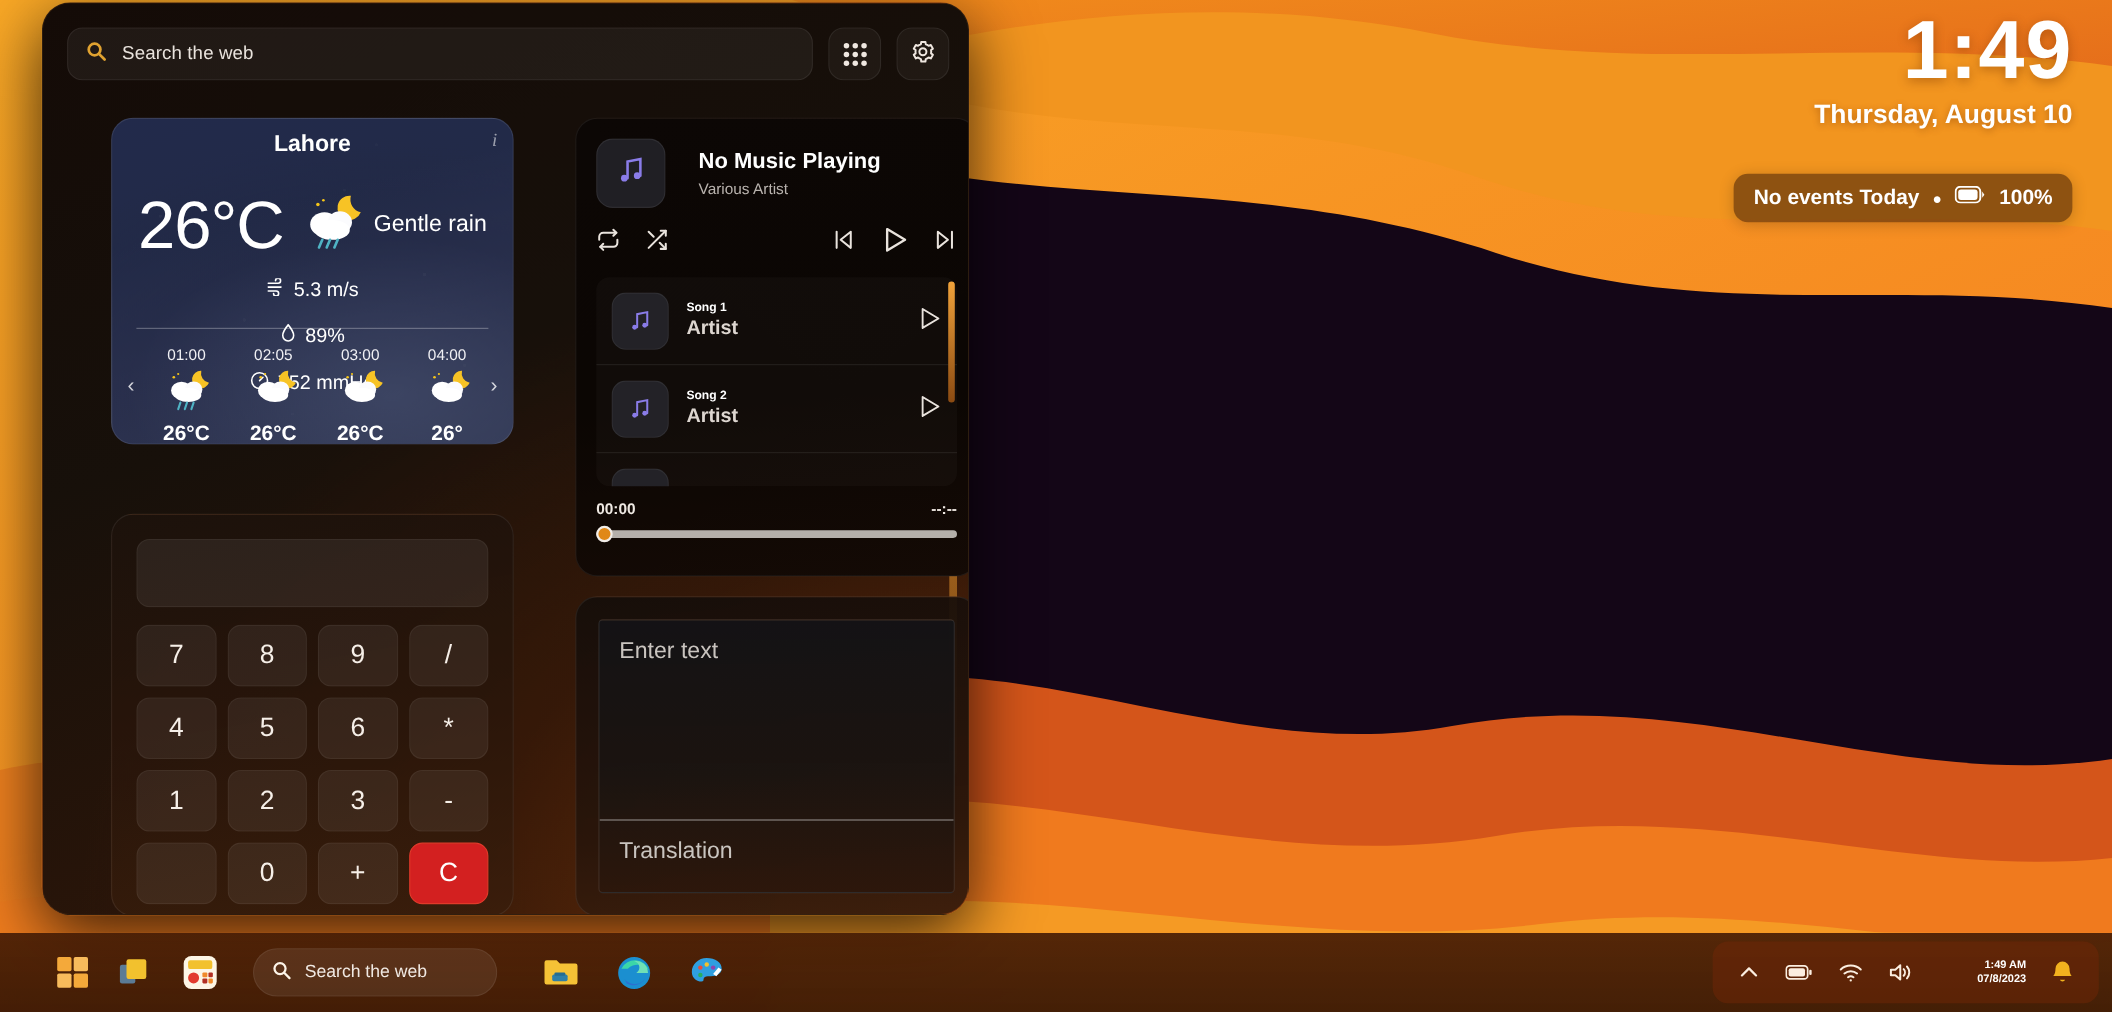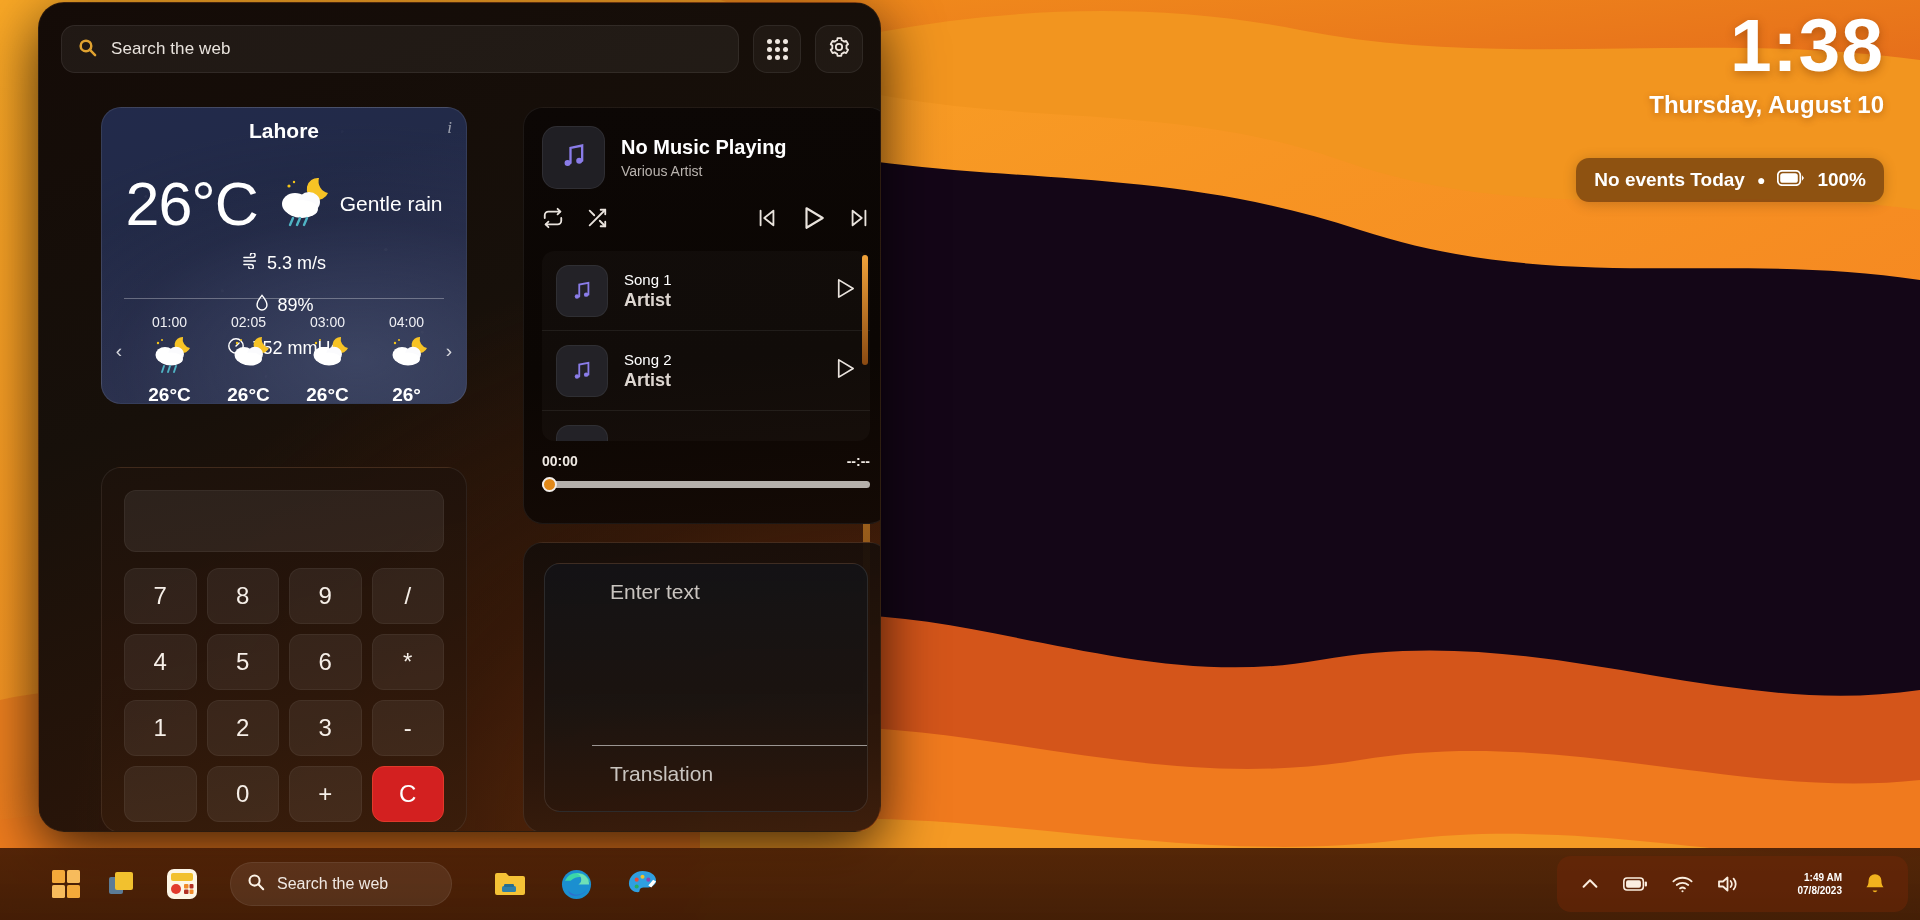--- a/index.html
+++ b/index.html
@@ -133,21 +133,21 @@
   .calc-key.blank { color: transparent; }
 
   
   #music-widget {
     position: absolute; left: 462px; top: 8px; width: 366px; height: 417px;
     border-radius: 20px;
     background: linear-gradient(175deg, #0c0705 0%, #0b0603 60%, #140a05 100%);
     border: 1px solid rgba(255,255,255,0.07);
     overflow: hidden;
   }
-  #music-head { display: flex; align-items: center; gap: 16px; padding: 18px 18px 0 18px; }
+  #music-head { display: flex; align-items: center; gap: 30px; padding: 18px 18px 0 18px; }
   .album-art {
     width: 63px; height: 63px; border-radius: 15px; flex: 0 0 63px;
     background: #201f24; border: 1px solid rgba(255,255,255,0.07);
     display: flex; align-items: center; justify-content: center;
   }
   #music-title { color: #fff; font-size: 20px; font-weight: 700; }
   #music-artist { color: #b9b3ae; font-size: 14px; margin-top: 4px; }
   #music-controls {
     display: flex; align-items: center; padding: 16px 18px 0 18px;
   }
@@ -159,21 +159,21 @@
   }
   .song-row {
     height: 80px; display: flex; align-items: center; gap: 16px; padding: 0 14px;
     border-bottom: 1px solid rgba(255,255,255,0.07);
   }
   .song-thumb {
     width: 52px; height: 52px; border-radius: 13px; flex: 0 0 52px;
     background: #232227; border: 1px solid rgba(255,255,255,0.06);
     display: flex; align-items: center; justify-content: center;
   }
-  .song-name { color: #fff; font-size: 15px; font-weight: 400; text-align: right; }
+  .song-name { color: #fff; font-size: 11px; font-weight: 700; }
   .song-artist { color: #ddd6d0; font-size: 18px; font-weight: 700; margin-top: 2px; }
   .song-play { margin-left: auto; }
   #song-scrollbar {
     position: absolute; right: 2px; top: 4px; width: 6px; height: 110px;
     border-radius: 4px; background: linear-gradient(#f0a23a, #8a4a12);
   }
   #music-times {
     display: flex; justify-content: space-between; align-items: center;
     padding: 12px 18px 0 18px; color: #efe9e3; font-size: 14px; font-weight: 700;
   }
@@ -188,24 +188,23 @@
 
   
   #translate-widget {
     position: absolute; left: 462px; top: 443px; width: 366px; height: 291px;
     border-radius: 20px;
     background: linear-gradient(175deg, rgba(22,14,10,0.95) 0%, rgba(40,21,11,0.93) 70%, rgba(58,30,13,0.93) 100%);
     border: 1px solid rgba(255,255,255,0.07);
     padding: 20px; overflow: hidden;
   }
   #translate-box {
-    height: 100%; border-radius: 16px; overflow: hidden;
+    height: 100%; border-radius: 4px; overflow: hidden;
     border: 1px solid rgba(255,255,255,0.10);
     background: linear-gradient(180deg, rgba(20,19,22,0.95) 0%, rgba(26,20,17,0.9) 55%, rgba(44,23,11,0.9) 100%);
-    padding-left: 47px;
   }
   #translate-input {
     height: 182px; padding: 16px 18px; color: #c9c4bf; font-size: 21px;
     border-bottom: 1px solid rgba(255,255,255,0.55);
   }
   #translate-output { padding: 16px 18px; color: #c9c4bf; font-size: 21px; }
 
   
   #panel-scrollbar {
     position: absolute; right: 10px; top: 106px; width: 7px; height: 595px;
@@ -279,21 +278,21 @@
   <path d="M760,60 C960,140 1140,90 1340,160 C1540,230 1700,180 1920,210 L1920,60 C1700,30 1500,70 1300,30 C1100,-10 900,20 760,60 Z" fill="#f2951f"></path>
   <path d="M700,120 C920,200 1120,150 1360,230 C1560,295 1720,250 1920,280 L1920,920 L700,920 Z" fill="#140617"></path>
   <path d="M700,640 C900,560 1100,700 1320,660 C1540,620 1720,720 1920,690 L1920,920 L700,920 Z" fill="#d4551a"></path>
   <path d="M700,740 C920,690 1120,800 1360,760 C1560,726 1740,800 1920,780 L1920,920 L700,920 Z" fill="#f07a1e"></path>
   <path d="M700,830 C940,790 1160,870 1400,840 C1600,816 1760,870 1920,856 L1920,920 L700,920 Z" fill="#f59a24"></path>
   <path d="M0,700 C180,660 380,740 560,710 C640,697 700,706 700,706 L700,920 L0,920 Z" fill="#e2651a" opacity="0.45"></path>
   <path d="M0,820 C200,790 420,860 700,834 L700,920 L0,920 Z" fill="#f07a1e" opacity="0.55"></path>
 </svg>
 
 <div id="clock-cluster">
-  <div id="clock-time">1:38</div>
+  <div id="clock-time">1:49</div>
   <div id="clock-date">Thursday, August 10</div>
 </div>
 
 <div id="status-pill">
   <span>No events Today</span>
   <span class="sep">●</span>
   <span>
     <svg width="28" height="16" viewBox="0 0 28 16">
       <rect x="0.8" y="0.8" width="22.5" height="14.4" rx="4.5" fill="none" stroke="#fff" stroke-width="1.8"></rect>
       <rect x="3.2" y="3.2" width="17.6" height="9.6" rx="2.6" fill="#fff"></rect>

